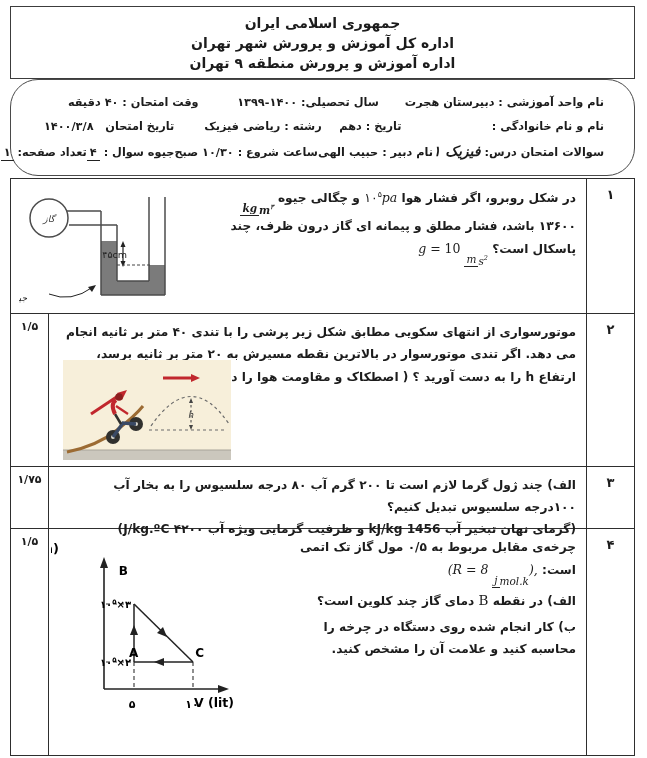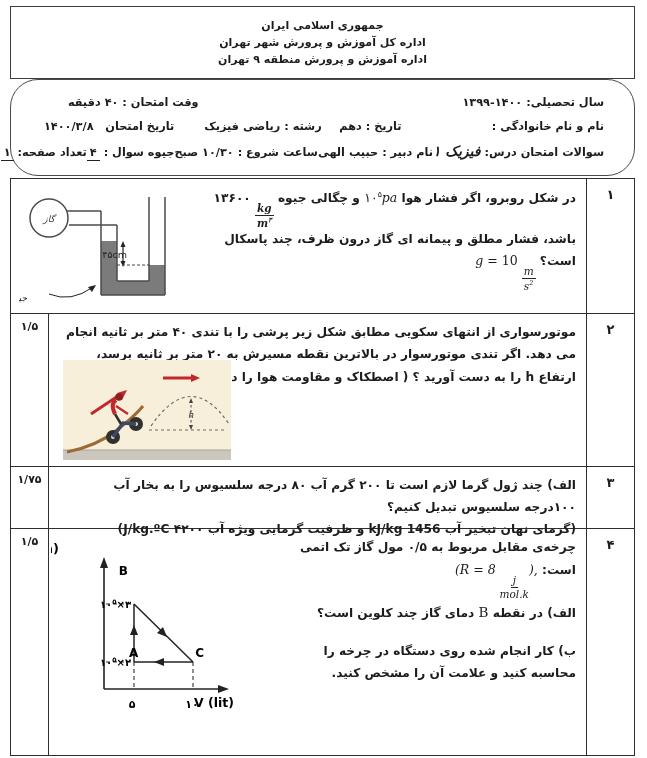--- a/index.html
+++ b/index.html
@@ -9,21 +9,21 @@
     background: #ffffff; direction: rtl;
     font-family: "DejaVu Sans", sans-serif; color: #1c1c1c;
   }
   
   .header-box {
     position: absolute; left: 10px; top: 6px; width: 625px; height: 73px;
     border: 1.4px solid #3c3c3c;
     display: flex; flex-direction: column; justify-content: center;
     text-align: center; gap: 4px;
   }
-  .header-box div { font-size: 11px; font-weight: 700; }
+  .header-box div { font-size: 14px; font-weight: 700; }
   
   .info-box {
     position: absolute; left: 10px; top: 79px; width: 625px; height: 97px;
     border: 1.6px solid #4a4a4a; border-radius: 28px;
     display: flex; flex-direction: column; justify-content: space-evenly;
     padding: 6px 30px;
   }
   .info-row { display: flex; justify-content: space-between; align-items: baseline; font-size: 11.3px; font-weight: 700; }
   .info-row span { white-space: nowrap; }
   .w40 { flex-basis: 40%; } .w32 { flex-basis: 32%; } .w28 { flex-basis: 28%; }
@@ -37,48 +37,49 @@
   }
   .q-row { display: flex; border-bottom: 1.4px solid #2e2e2e; }
   .q-row:last-child { border-bottom: none; }
   .num-cell  { width: 48px; border-left: 1.4px solid #2e2e2e; text-align: center; padding-top: 8px; font-size: 13px; font-weight: 700; }
   .score-cell{ width: 38px; border-right: 1.4px solid #2e2e2e; text-align: center; padding-top: 6px; font-size: 11px; font-weight: 700; }
   .content-cell { flex: 1; position: relative; }
   .q-text { font-size: 12.2px; font-weight: 700; line-height: 1.8; text-align: right; padding: 8px 10px 0 12px; }
   
   .fx { font-family: "DejaVu Serif", serif; font-weight: 400; font-size: 12.5px; white-space: nowrap; }
   .fx i { font-style: italic; }
-  .frac { display: inline-flex; flex-direction: column; align-items: center; vertical-align: -0.95em; line-height: 1.05; font-size: 10.5px; font-family: "DejaVu Serif", serif; }
+  .frac { display: inline-flex; flex-direction: row; align-items: center; vertical-align: -0.95em; line-height: 1.05; font-size: 10.5px; font-family: "DejaVu Serif", serif; }
   .frac .fnum { border-bottom: 1px solid #222; padding: 0 2px 1px; font-style: italic; }
   .frac .fden { padding-top: 1px; font-style: italic; }
   sup { font-size: 0.62em; }
   .bold-unit { font-weight: 700; font-family: "DejaVu Sans", sans-serif; }
   .latin-b { font-family: "DejaVu Serif", serif; font-weight: 400; font-size: 13.5px; }
   .h-sym { font-weight: 700; }
   
   .q1-fig { position: absolute; left: 8px; top: 6px; }
   .q2-fig { position: absolute; left: 14px; top: 46px; }
   .q4-fig { position: absolute; left: 2px; top: 10px; }
   .q4-text { padding-left: 240px; }
-  .q4-line3 { margin-top: 16px; }
+  .q4-line3 { margin-top: 4px; }
   svg text { font-family: "DejaVu Sans", sans-serif; }
 </style>
 </head>
 <body>
 
 <div class="page">
 
   <div class="header-box">
     <div>جمهوری اسلامی ایران</div>
     <div>اداره کل آموزش و پرورش شهر تهران</div>
     <div>اداره آموزش و پرورش منطقه ۹ تهران</div>
   </div>
 
   <div class="info-box">
     <div class="info-row">
+      <span class="w40">نام واحد آموزشی : دبیرستان هجرت</span>
       <span class="w32">سال تحصیلی: ۱۴۰۰-۱۳۹۹</span>
       <span class="w28">وقت امتحان : ۴۰ دقیقه</span>
     </div>
     <div class="info-row">
       <span class="w38">نام و نام خانوادگی :</span>
       <span class="w15">تاریخ : دهم</span>
       <span class="w22">رشته : ریاضی فیزیک</span>
       <span class="w25">
         <span>تاریخ امتحان</span>&nbsp;&nbsp;
         <span>۱۴۰۰/۳/۸</span>

